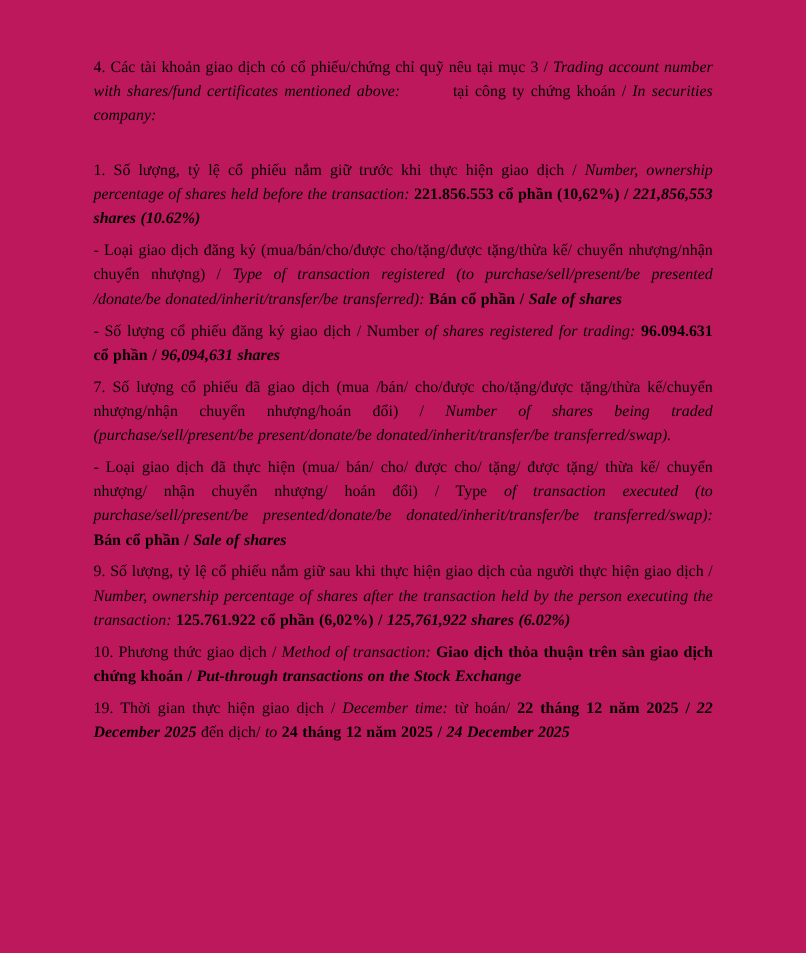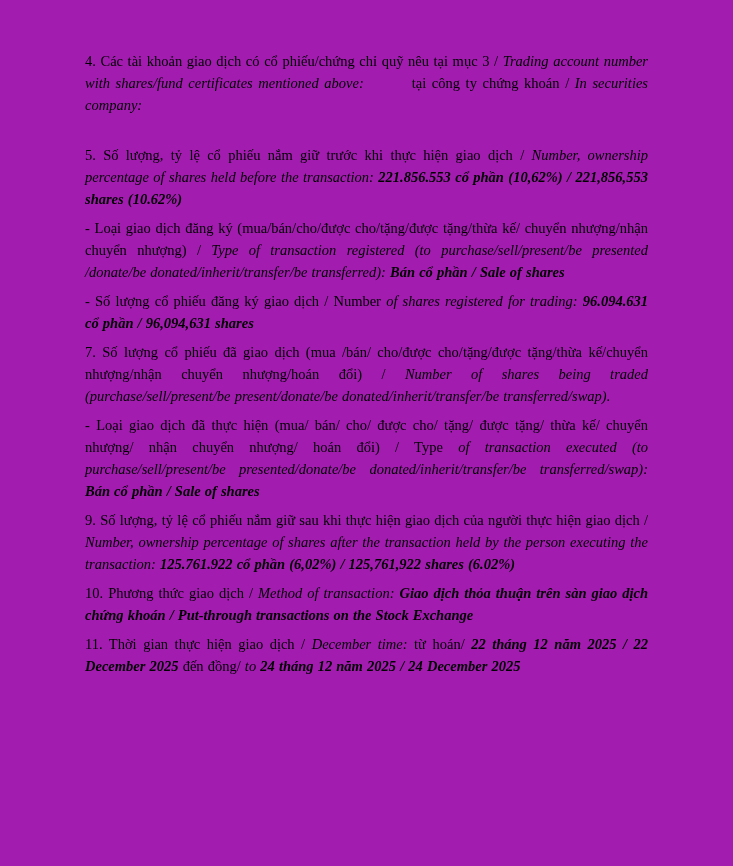--- a/index.html
+++ b/index.html
@@ -12,49 +12,49 @@
     height: 866px;
     color: #000000;
     font-family: "Liberation Serif", "DejaVu Serif", serif;
     overflow: hidden;
   }
   .page {
     box-sizing: border-box;
     width: 733px;
     height: 866px;
     padding: 50px 85px 0 85px;
-    background: #a21caf;
+    background: #be185d;
   }
   .para {
     font-size: 14.5px;
     line-height: 22px;
     text-align: justify;
     text-justify: inter-word;
     margin: 0 0 7px 0;
     word-spacing: 0.5px;
   }
   .para.extra {
     margin-bottom: 28px;
   }
   .i { font-style: italic; }
-  .b { font-weight: bold; font-style: italic; }
+  .b { font-weight: bold; }
   .gap {
     display: inline-block;
     width: 48px;
     height: 1px;
   }
 </style>
 </head>
 <body>
 
 <div class="page">
   <div>
       <p class="para extra"><span class="">4. Các tài khoản giao dịch có cổ phiếu/chứng chỉ quỹ nêu tại mục 3 / </span><span class="i">Trading account number with shares/fund certificates mentioned above:</span><span class="gap"></span><span class="">tại công ty chứng khoán / </span><span class="i">In securities company:</span></p>
-      <p class="para"><span class="">5. Số lượng, tỷ lệ cổ phiếu nắm giữ trước khi thực hiện giao dịch / </span><span class="i">Number, ownership percentage of shares held before the transaction: </span><span class="b ">221.856.553 cổ phần (10,62%) / </span><span class="b i">221,856,553 shares (10.62%)</span></p>
+      <p class="para"><span class="">1. Số lượng, tỷ lệ cổ phiếu nắm giữ trước khi thực hiện giao dịch / </span><span class="i">Number, ownership percentage of shares held before the transaction: </span><span class="b ">221.856.553 cổ phần (10,62%) / </span><span class="b i">221,856,553 shares (10.62%)</span></p>
       <p class="para"><span class="">- Loại giao dịch đăng ký (mua/bán/cho/được cho/tặng/được tặng/thừa kế/ chuyển nhượng/nhận chuyển nhượng) / </span><span class="i">Type of transaction registered (to purchase/sell/present/be presented /donate/be donated/inherit/transfer/be transferred): </span><span class="b ">Bán cổ phần / </span><span class="b i">Sale of shares</span></p>
       <p class="para"><span class="">- Số lượng cổ phiếu đăng ký giao dịch / Number </span><span class="i">of shares registered for trading: </span><span class="b ">96.094.631 cổ phần / </span><span class="b i">96,094,631 shares</span></p>
       <p class="para"><span class="">7. Số lượng cổ phiếu đã giao dịch (mua /bán/ cho/được cho/tặng/được tặng/thừa kế/chuyển nhượng/nhận chuyển nhượng/hoán đổi) / </span><span class="i">Number of shares being traded (purchase/sell/present/be present/donate/be donated/inherit/transfer/be transferred/swap).</span></p>
       <p class="para"><span class="">- Loại giao dịch đã thực hiện (mua/ bán/ cho/ được cho/ tặng/ được tặng/ thừa kế/ chuyển nhượng/ nhận chuyển nhượng/ hoán đổi) / Type </span><span class="i">of transaction executed (to purchase/sell/present/be presented/donate/be donated/inherit/transfer/be transferred/swap): </span><span class="b ">Bán cổ phần </span><span class="b ">/ </span><span class="b i">Sale of shares</span></p>
       <p class="para"><span class="">9. Số lượng, tỷ lệ cổ phiếu nắm giữ sau khi thực hiện giao dịch của người thực hiện giao dịch / </span><span class="i">Number, ownership percentage of shares after the transaction held by the person executing the transaction: </span><span class="b ">125.761.922 cổ phần (6,02%) / </span><span class="b i">125,761,922 shares (6.02%)</span></p>
       <p class="para"><span class="">10. Phương thức giao dịch / </span><span class="i">Method of transaction: </span><span class="b ">Giao dịch thỏa thuận trên sàn giao dịch chứng khoán / </span><span class="b i">Put-through transactions on the Stock Exchange</span></p>
-      <p class="para"><span class="">11. Thời gian thực hiện giao dịch / </span><span class="i">December time: </span><span class="">từ hoán/ </span><span class="b ">22 tháng 12 năm 2025 / </span><span class="b i">22 December 2025</span><span class=""> đến đồng/ </span><span class="i">to </span><span class="b ">24 tháng 12 năm 2025 / </span><span class="b i">24 December 2025</span></p>
+      <p class="para"><span class="">19. Thời gian thực hiện giao dịch / </span><span class="i">December time: </span><span class="">từ hoán/ </span><span class="b ">22 tháng 12 năm 2025 / </span><span class="b i">22 December 2025</span><span class=""> đến dịch/ </span><span class="i">to </span><span class="b ">24 tháng 12 năm 2025 / </span><span class="b i">24 December 2025</span></p>
     </div>
 </div>
 
 </body></html>

